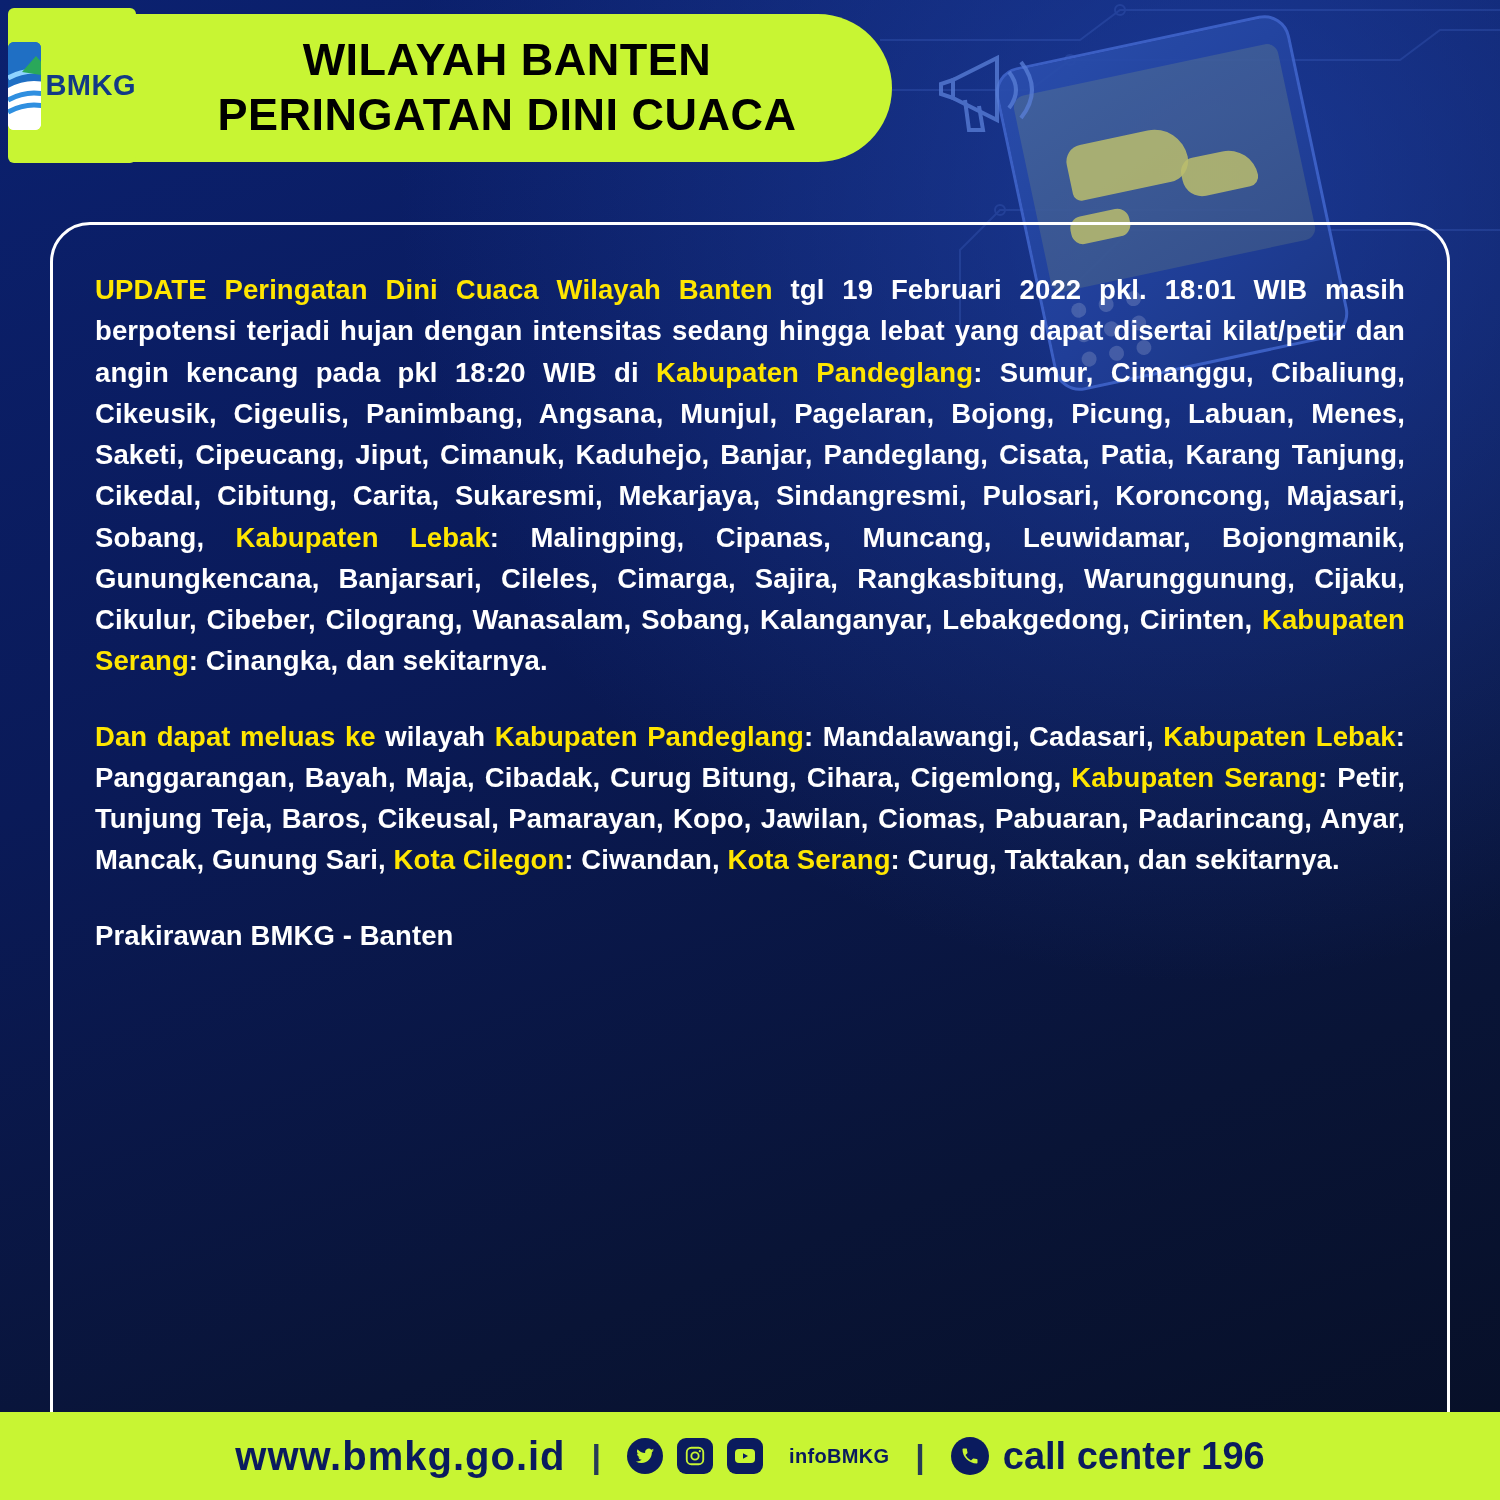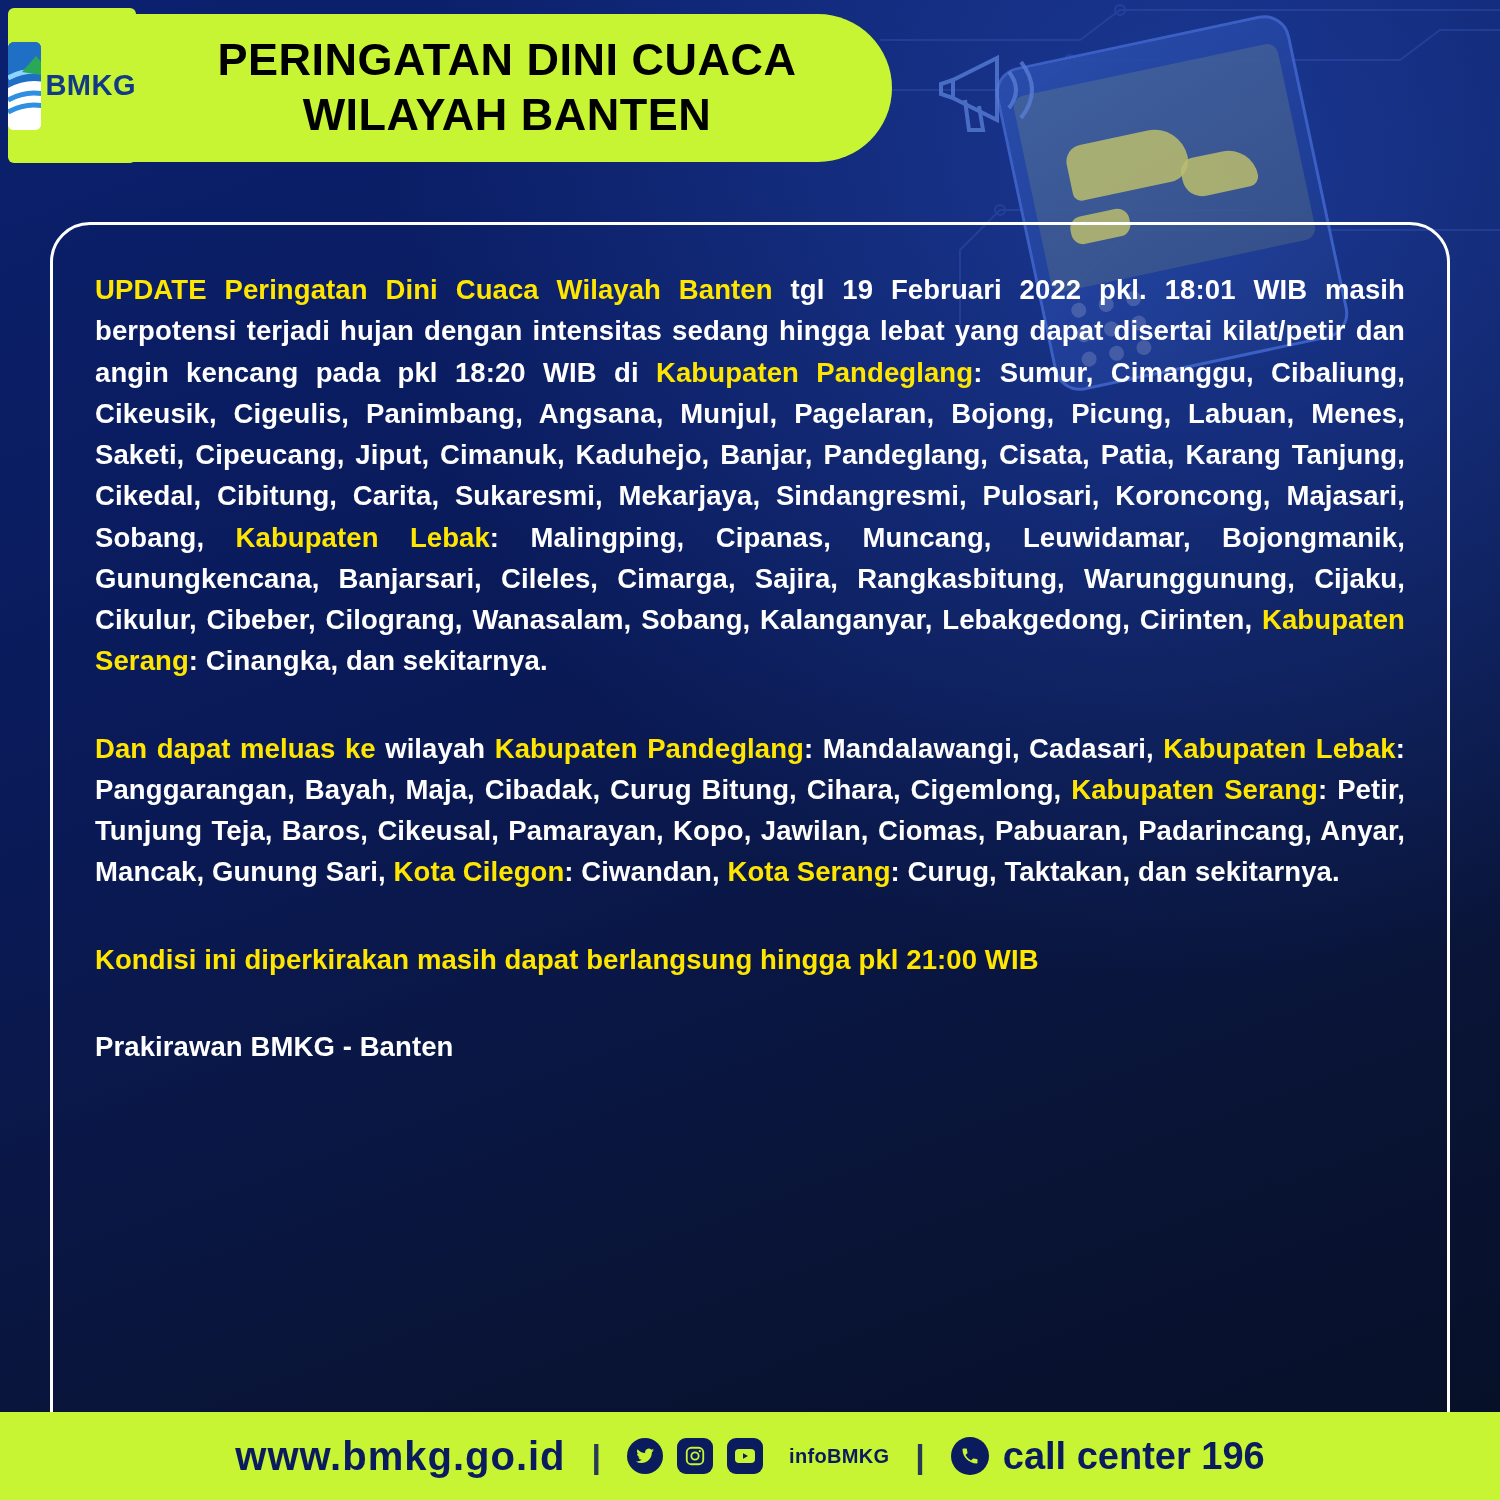--- a/index.html
+++ b/index.html
@@ -142,21 +142,21 @@
   .para {
     color: #ffffff;
     font-size: 27.5px;
     font-weight: bold;
     line-height: 1.5;
     text-align: justify;
     text-justify: inter-word;
     letter-spacing: 0.1px;
     font-family: "Liberation Sans", sans-serif;
   }
-  .para + .para { margin-top: 46px; }
+  .para + .para { margin-top: 34px; }
   .hl { color: #ffe600; }
   .para.left { text-align: left; }
 
   
   .footer {
     position: absolute;
     left: 0; bottom: 0;
     width: 100%; height: 88px;
     background: #c8f533;
     display: flex;
@@ -249,22 +249,22 @@
       <path d="M18 38 L62 16 L62 78 L18 56 Z"></path>
       <path d="M18 38 L6 42 L6 52 L18 56 Z"></path>
       <path d="M30 58 L34 88 L48 88 L44 64"></path>
       <path d="M74 30 q14 18 0 36"></path>
       <path d="M86 20 q22 28 0 56"></path>
     </g>
   </svg>
 
   <div class="header">
     <div class="title-pill">
+      <div class="line">WILAYAH BANTEN</div>
       <div class="line">PERINGATAN DINI CUACA</div>
-      <div class="line">WILAYAH BANTEN</div>
     </div>
     <div class="logo-box">
       <div class="logo-mark">
         <svg viewBox="0 0 104 88" width="104" height="88">
           <rect x="0" y="0" width="104" height="46" fill="#1f6fc4"></rect>
           <path d="M0 46 q26 -14 52 0 q26 14 52 0 v42 H0 Z" fill="#ffffff"></path>
           <path d="M0 36 q26 -14 52 0 q26 14 52 0" stroke="#8fd3ff" stroke-width="5" fill="none"></path>
           <path d="M0 58 q26 -14 52 0 q26 14 52 0" stroke="#2f8fe0" stroke-width="5" fill="none"></path>
           <path d="M0 70 q26 -14 52 0 q26 14 52 0" stroke="#2f8fe0" stroke-width="5" fill="none"></path>
           <path d="M14 30 l14 -16 l12 14 l10 -8 l16 18 z" fill="#2aa85a"></path>
@@ -277,21 +277,20 @@
   <div class="card">
 
     <p class="para">
       <span class="hl">UPDATE Peringatan Dini Cuaca Wilayah Banten</span><span> tgl 19 Februari 2022 pkl. 18:01 WIB masih berpotensi terjadi hujan dengan intensitas sedang hingga lebat yang dapat disertai kilat/petir dan angin kencang pada pkl 18:20 WIB di </span><span class="hl">Kabupaten Pandeglang</span><span>: Sumur, Cimanggu, Cibaliung, Cikeusik, Cigeulis, Panimbang, Angsana, Munjul, Pagelaran, Bojong, Picung, Labuan, Menes, Saketi, Cipeucang, Jiput, Cimanuk, Kaduhejo, Banjar, Pandeglang, Cisata, Patia, Karang Tanjung, Cikedal, Cibitung, Carita, Sukaresmi, Mekarjaya, Sindangresmi, Pulosari, Koroncong, Majasari, Sobang, </span><span class="hl">Kabupaten Lebak</span><span>: Malingping, Cipanas, Muncang, Leuwidamar, Bojongmanik, Gunungkencana, Banjarsari, Cileles, Cimarga, Sajira, Rangkasbitung, Warunggunung, Cijaku, Cikulur, Cibeber, Cilograng, Wanasalam, Sobang, Kalanganyar, Lebakgedong, Cirinten, </span><span class="hl">Kabupaten Serang</span><span>: Cinangka, dan sekitarnya.</span>
     </p>
 
     <p class="para">
       <span class="hl">Dan dapat meluas ke</span><span> wilayah </span><span class="hl">Kabupaten Pandeglang</span><span>: Mandalawangi, Cadasari, </span><span class="hl">Kabupaten Lebak</span><span>: Panggarangan, Bayah, Maja, Cibadak, Curug Bitung, Cihara, Cigemlong, </span><span class="hl">Kabupaten Serang</span><span>: Petir, Tunjung Teja, Baros, Cikeusal, Pamarayan, Kopo, Jawilan, Ciomas, Pabuaran, Padarincang, Anyar, Mancak, Gunung Sari, </span><span class="hl">Kota Cilegon</span><span>: Ciwandan, </span><span class="hl">Kota Serang</span><span>: Curug, Taktakan, dan sekitarnya.</span>
     </p>
 
-    <p class="para left hl">Kondisi ini diperkirakan masih dapat berlangsung hingga pkl 21:00 WIB</p>
 
     <p class="para left">Prakirawan BMKG - Banten</p>
   </div>
 
   <div class="footer">
     <div class="web">www.bmkg.go.id</div>
     <div class="sep">|</div>
     <div class="socials">
       <div class="sico round">
         <svg viewBox="0 0 24 24" width="22" height="22" fill="#c8f533">

